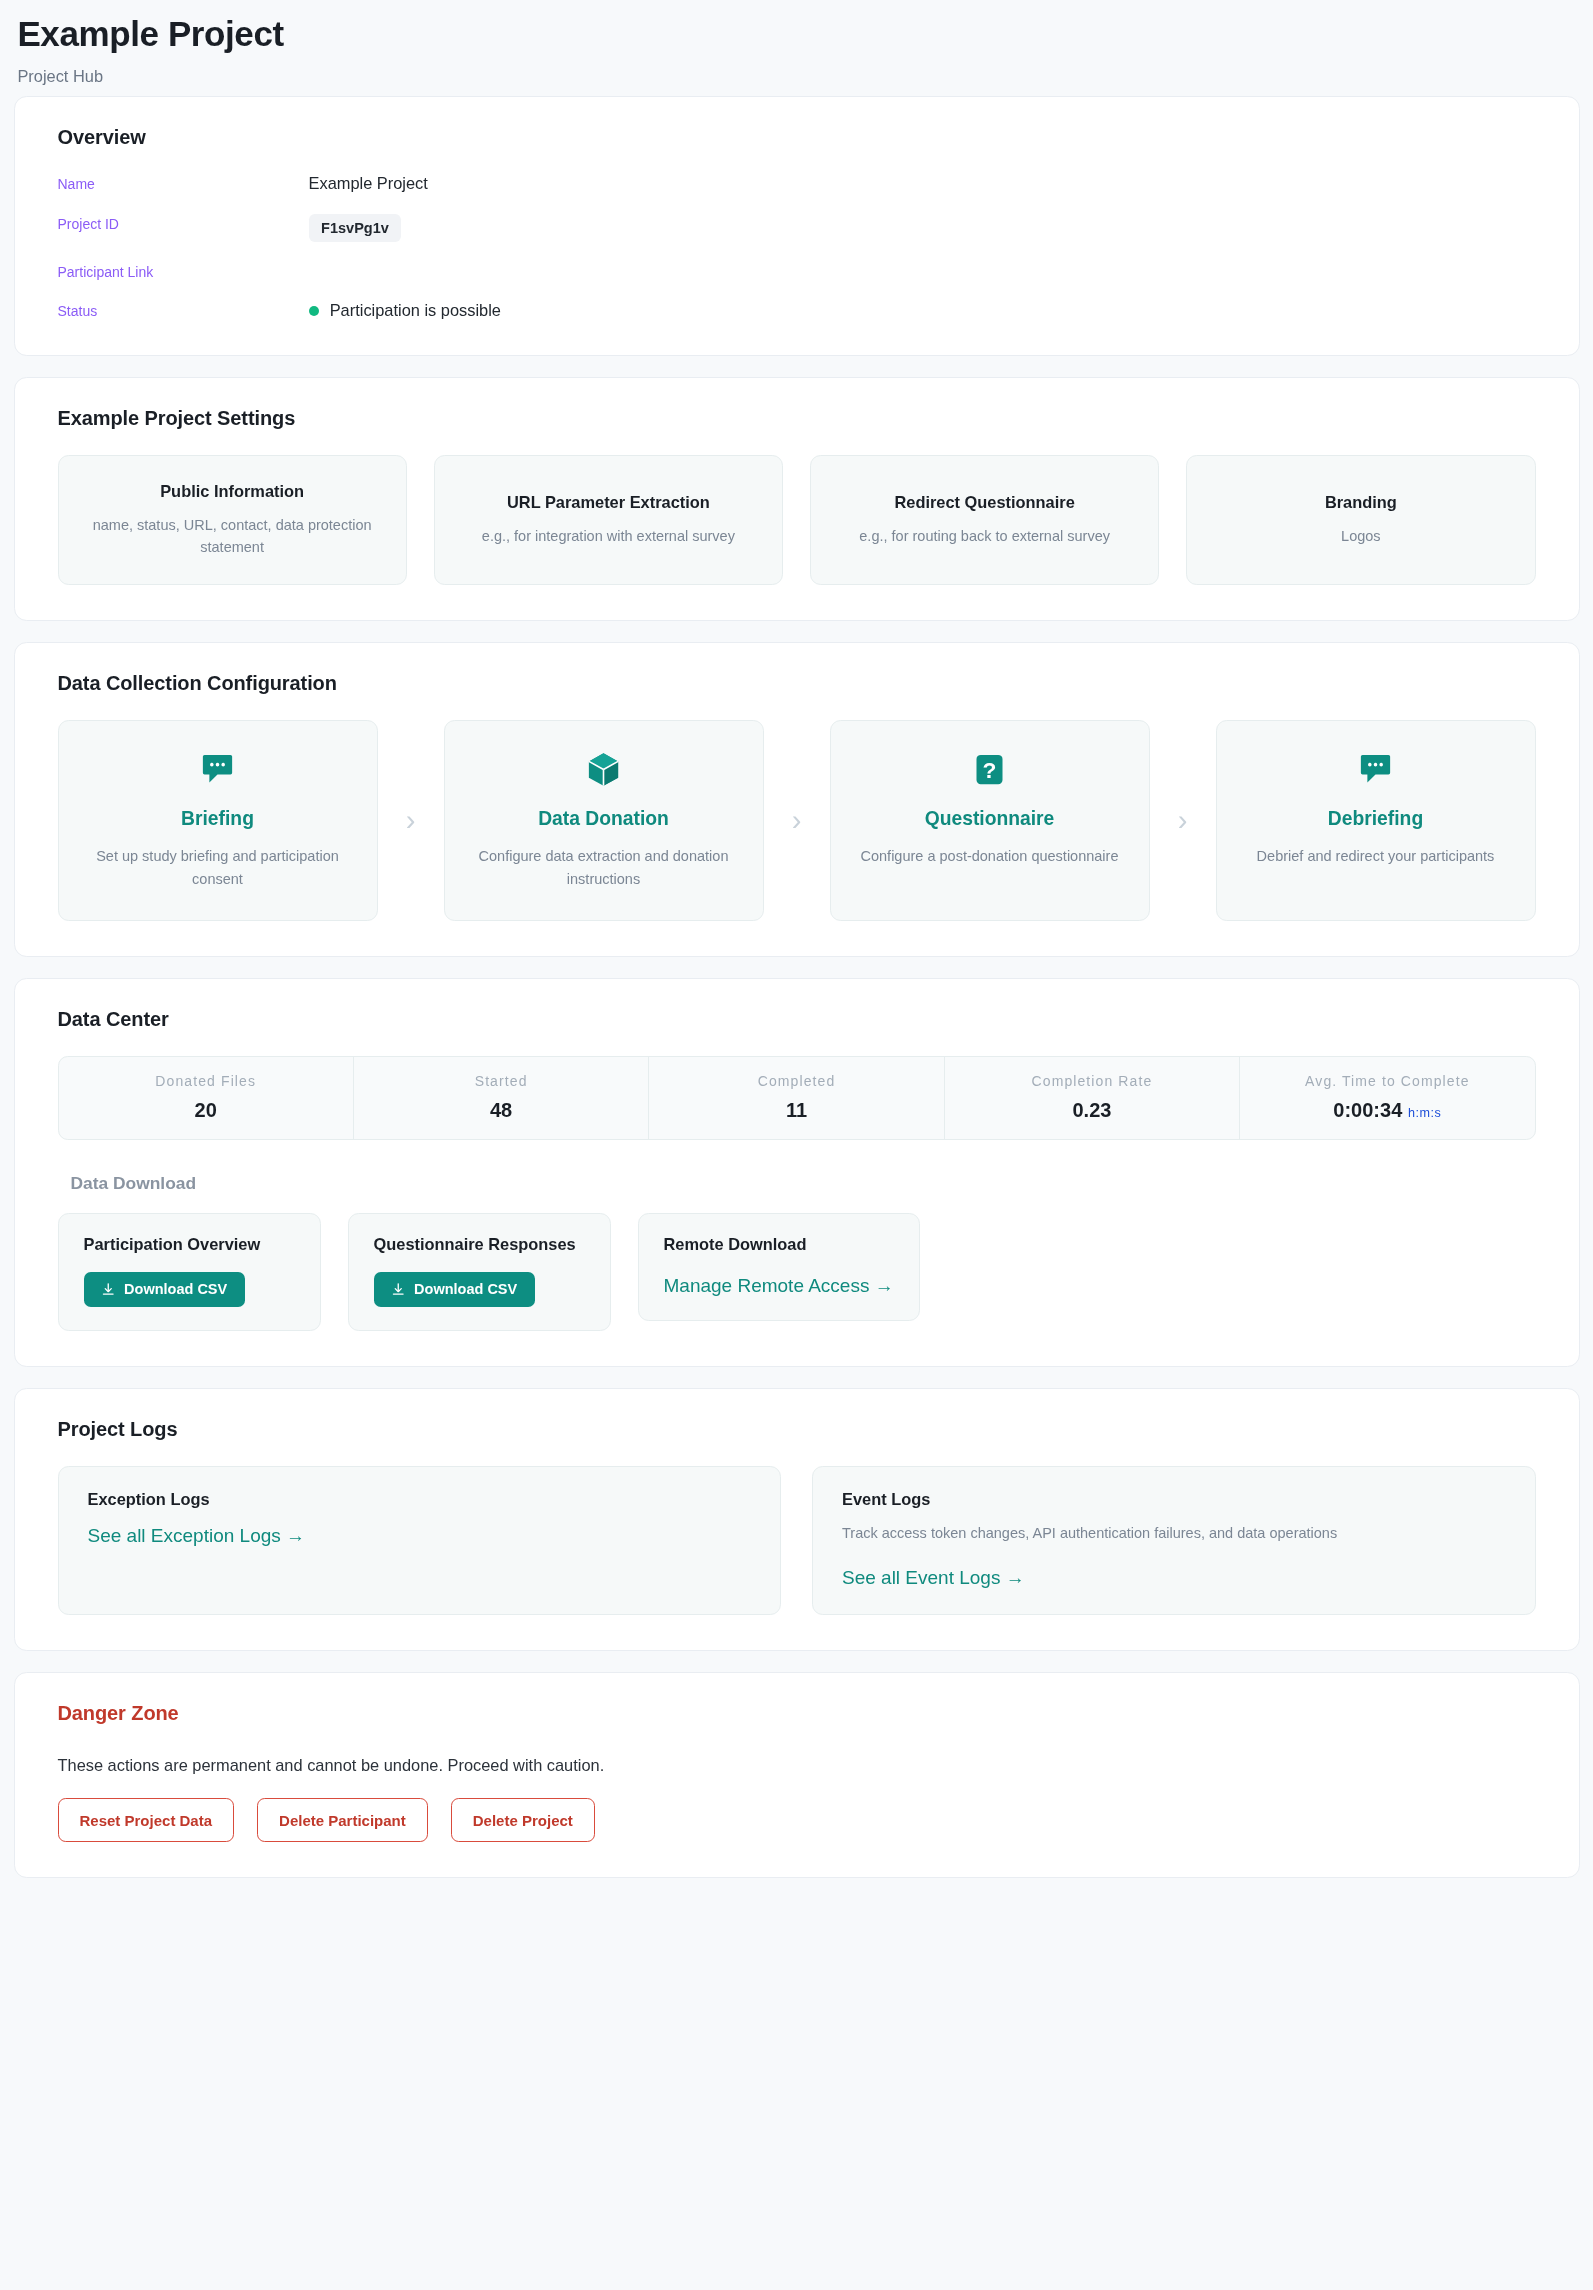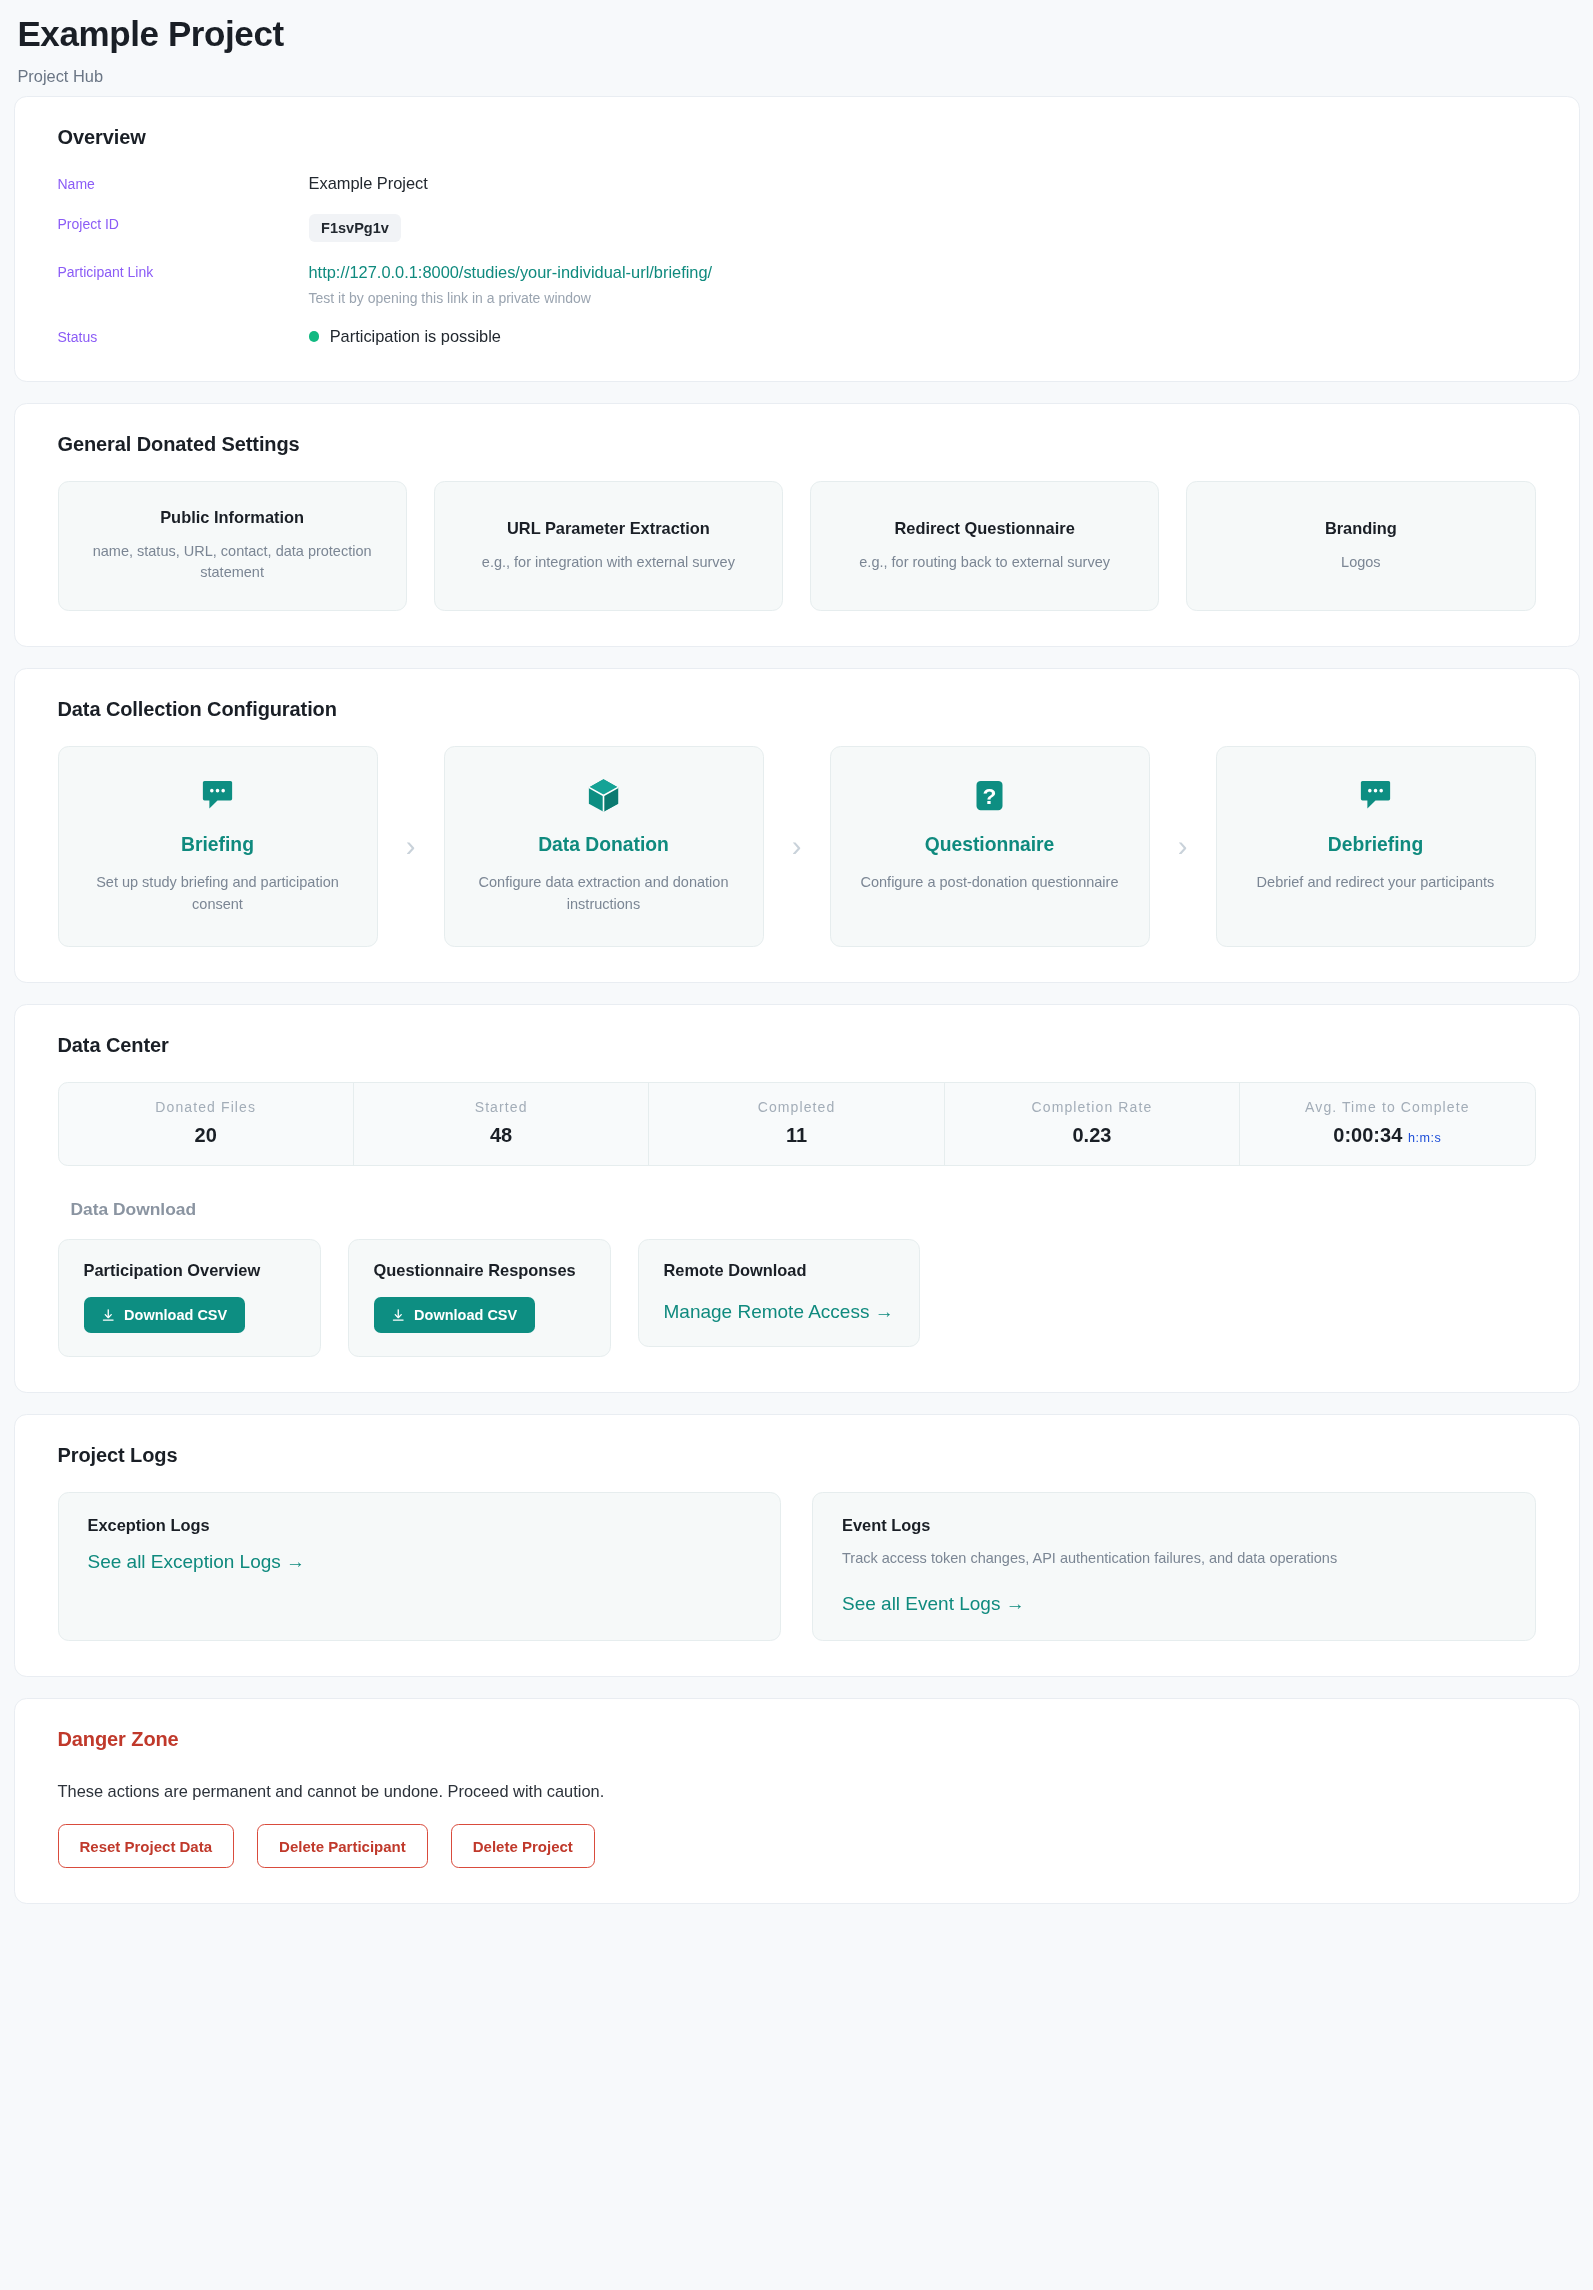--- a/index.html
+++ b/index.html
@@ -317,37 +317,33 @@
 
     <div class="ov-row">
       <div class="ov-label">Project ID</div>
       <div>
         <span class="id-badge">F1svPg1v</span>
       </div>
     </div>
 
     <div class="ov-row">
       <div class="ov-label">Participant Link</div>
-      <div>
-        <a class="link" href="#">http://127.0.0.1:8000/studies/your-individual-url/briefing/</a>
-        <div class="link-hint">Test it by opening this link in a private window</div>
-      </div>
     </div>
 
     <div class="ov-row">
       <div class="ov-label">Status</div>
       <div class="status-line">
         <span class="status-dot"></span>
         <span class="status-text">Participation is possible</span>
       </div>
     </div>
   </div>
 
   <div class="card">
-    <div class="section-title">General Donated Settings</div>
+    <div class="section-title">Example Project Settings</div>
     <div class="tile-grid">
 
       <div class="tile">
         <div class="tile-title">Public Information</div>
         <div class="tile-desc">name, status, URL, contact, data protection statement</div>
       </div>
 
       <div class="tile">
         <div class="tile-title">URL Parameter Extraction</div>
         <div class="tile-desc">e.g., for integration with external survey</div>

